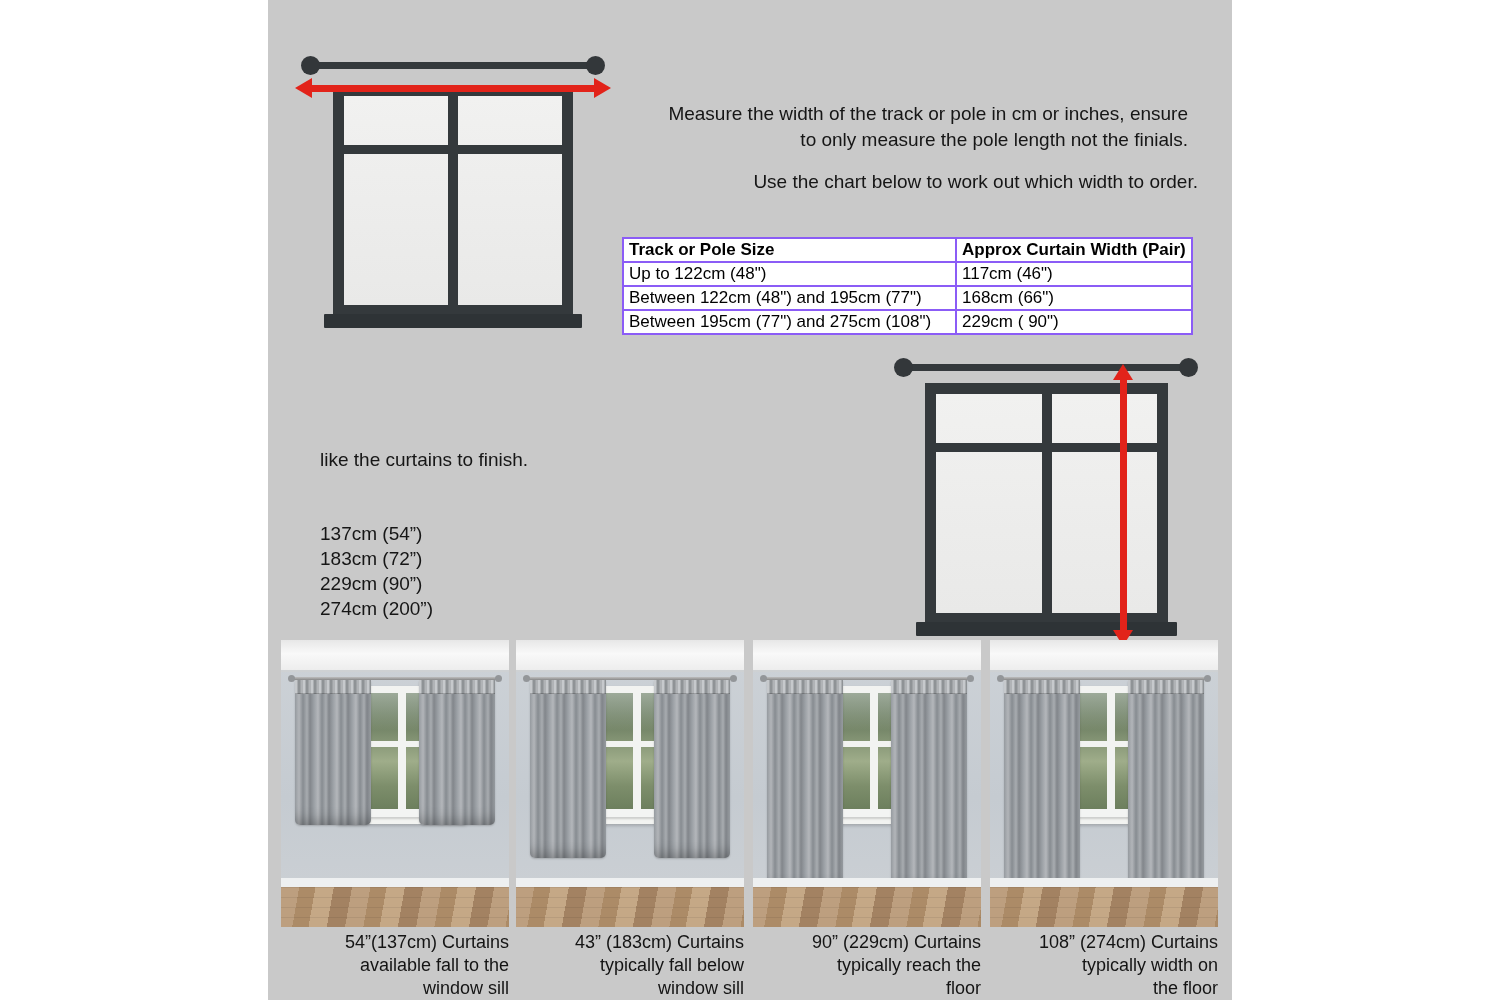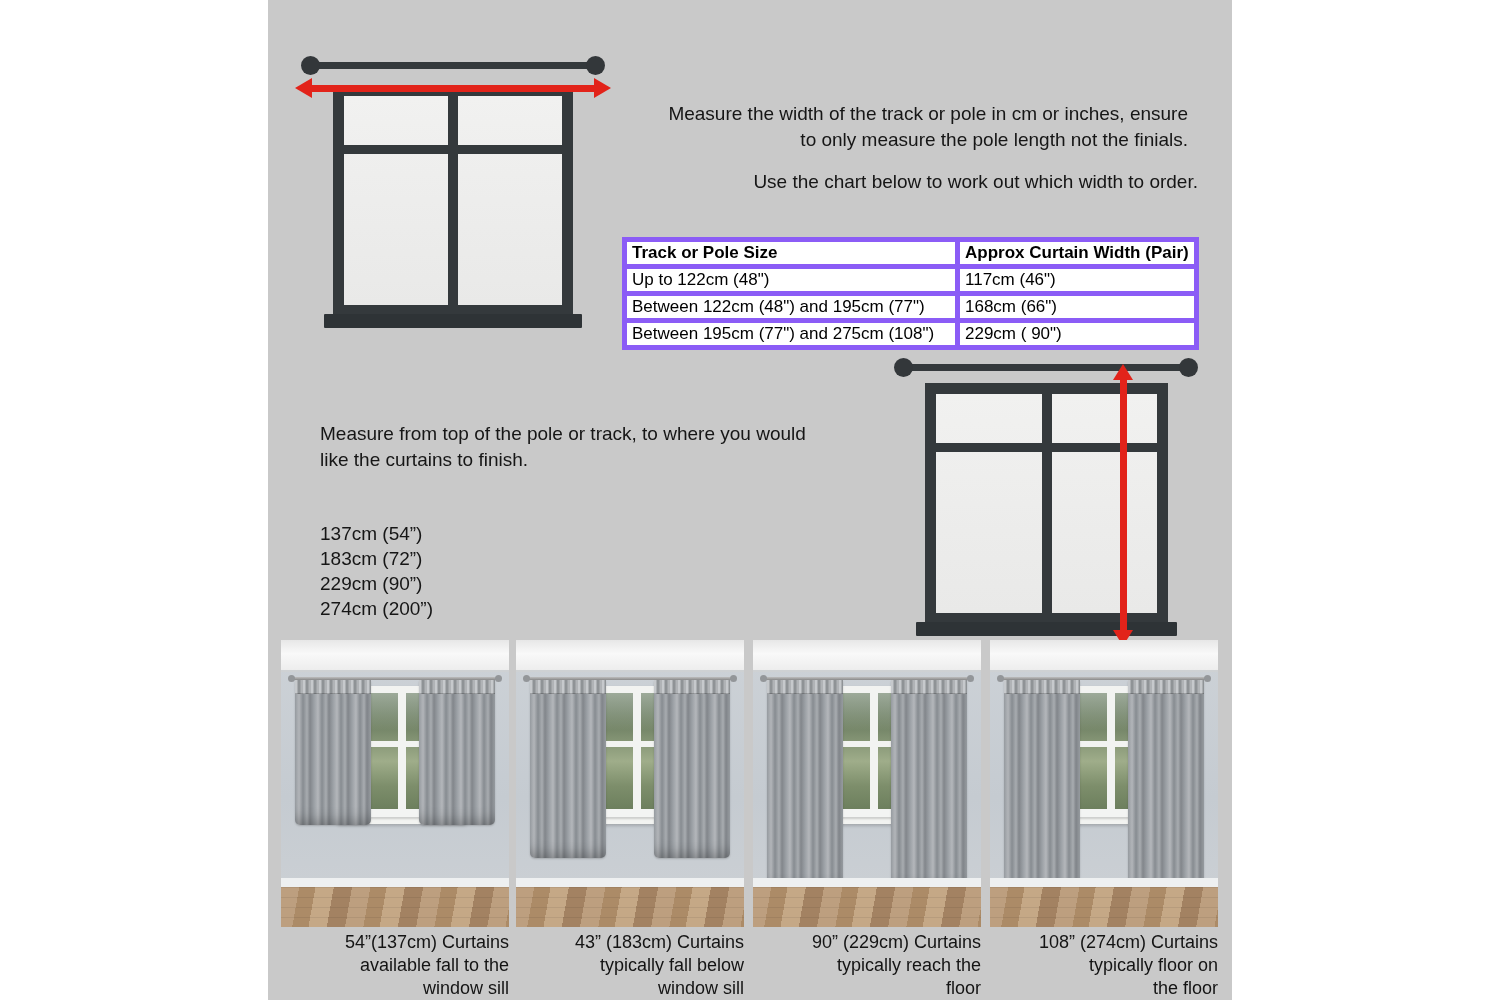--- a/index.html
+++ b/index.html
@@ -29,21 +29,21 @@
   .arr-shaft{position:absolute;background:#e2231a;}
   .arr-head{position:absolute;width:0;height:0;}
   .arr-left {border-top:10px solid transparent;border-bottom:10px solid transparent;border-right:17px solid #e2231a;}
   .arr-right{border-top:10px solid transparent;border-bottom:10px solid transparent;border-left:17px solid #e2231a;}
   .arr-up   {border-left:10px solid transparent;border-right:10px solid transparent;border-bottom:16px solid #e2231a;}
   .arr-down {border-left:10px solid transparent;border-right:10px solid transparent;border-top:16px solid #e2231a;}
 
   
   .size-table{position:absolute;left:622px;top:237px;border-collapse:collapse;background:#fff;
               border:2px solid #000;font-size:17px;color:#000;table-layout:fixed;}
-  .size-table th,.size-table td{border:5px solid #8b5cf6;padding:0 5px;height:22px;text-align:left;
+  .size-table th,.size-table td{border:2px solid #8b5cf6;padding:0 5px;height:22px;text-align:left;
               white-space:nowrap;overflow:hidden;font-weight:normal;}
   .size-table th{font-weight:bold;}
   .col-a{width:333px;} .col-b{width:236px;}
 
   
   .photo{position:absolute;top:640px;width:228px;height:287px;overflow:hidden;}
   .wall{position:absolute;left:0;top:0;right:0;bottom:0;
         background:linear-gradient(180deg,#cdd2d7 0%,#c5cbd1 55%,#cdd1d5 100%);}
   .molding{position:absolute;top:0;left:0;right:0;height:30px;
         background:linear-gradient(180deg,#e7e7e7,#f9f9f9 45%,#ededed);border-bottom:2px solid #ced1d3;}
@@ -125,21 +125,20 @@
         <td>Between 122cm (48") and 195cm (77")</td>
         <td>168cm (66")</td>
       </tr>
       <tr>
         <td>Between 195cm (77") and 275cm (108")</td>
         <td>229cm ( 90")</td>
       </tr>
     </tbody>
   </table>
 
-  <div class="txt" style="left:320px;top:421px;">Measure from top of the pole or track, to where you would</div>
   <div class="txt" style="left:320px;top:447px;">like the curtains to finish.</div>
   <div class="sizes-list" style="position:absolute;left:320px;top:521px;">
     <div>137cm (54”)</div>
     <div>183cm (72”)</div>
     <div>229cm (90”)</div>
     <div>274cm (200”)</div>
   </div>
 
   <div class="pole-shaft" style="left:901px;top:364px;width:287px;"></div>
   <div class="pole-finial" style="left:894px;top:358px;"></div>
@@ -226,16 +225,16 @@
     <div>typically fall below</div>
     <div>window sill</div>
   </div>
   <div class="caption" style="left:753px;">
     <div>90” (229cm) Curtains</div>
     <div>typically reach the</div>
     <div>floor</div>
   </div>
   <div class="caption" style="left:990px;">
     <div>108” (274cm) Curtains</div>
-    <div>typically floor on</div>
+    <div>typically width on</div>
     <div>the floor</div>
   </div>
 </div>
 
 </body></html>

